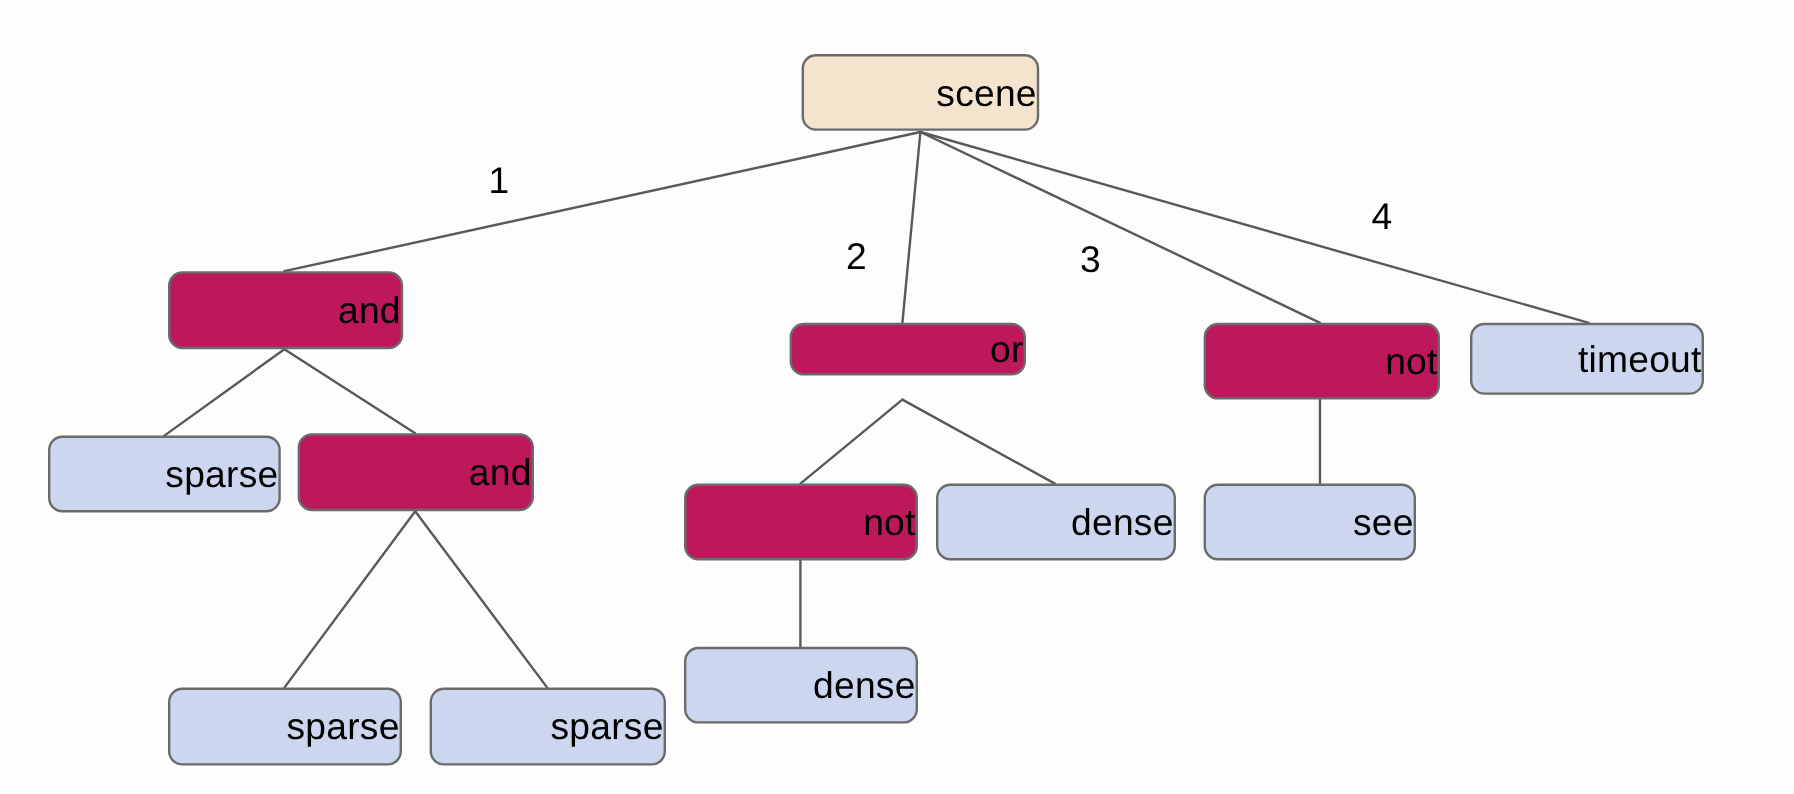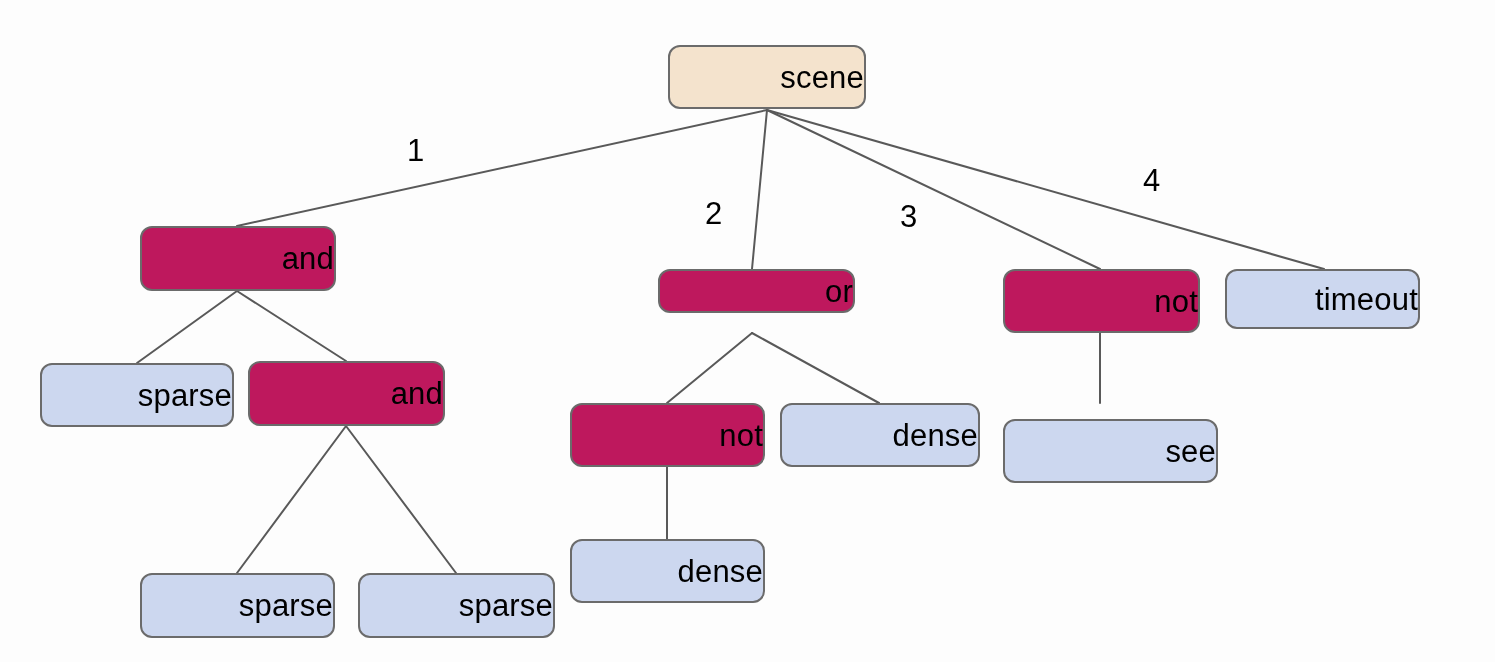--- a/index.html
+++ b/index.html
@@ -106,21 +106,21 @@
       </div>
       <div class="node node-op" style="left: 248px; top: 361px; width: 197px; height: 65px;">
         <span>and</span>
       </div>
       <div class="node node-op" style="left: 570px; top: 403px; width: 195px; height: 64px;">
         <span>not</span>
       </div>
       <div class="node node-term" style="left: 780px; top: 403px; width: 200px; height: 64px;">
         <span>dense</span>
       </div>
-      <div class="node node-term" style="left: 1003px; top: 403px; width: 215px; height: 64px; margin-top: 16px;">
+      <div class="node node-term" style="left: 1003px; top: 403px; width: 177px; height: 64px;">
         <span>see</span>
       </div>
       <div class="node node-term" style="left: 570px; top: 539px; width: 195px; height: 64px;">
         <span>dense</span>
       </div>
       <div class="node node-term" style="left: 140px; top: 573px; width: 195px; height: 65px;">
         <span>sparse</span>
       </div>
       <div class="node node-term" style="left: 358px; top: 573px; width: 197px; height: 65px;">
         <span>sparse</span>

